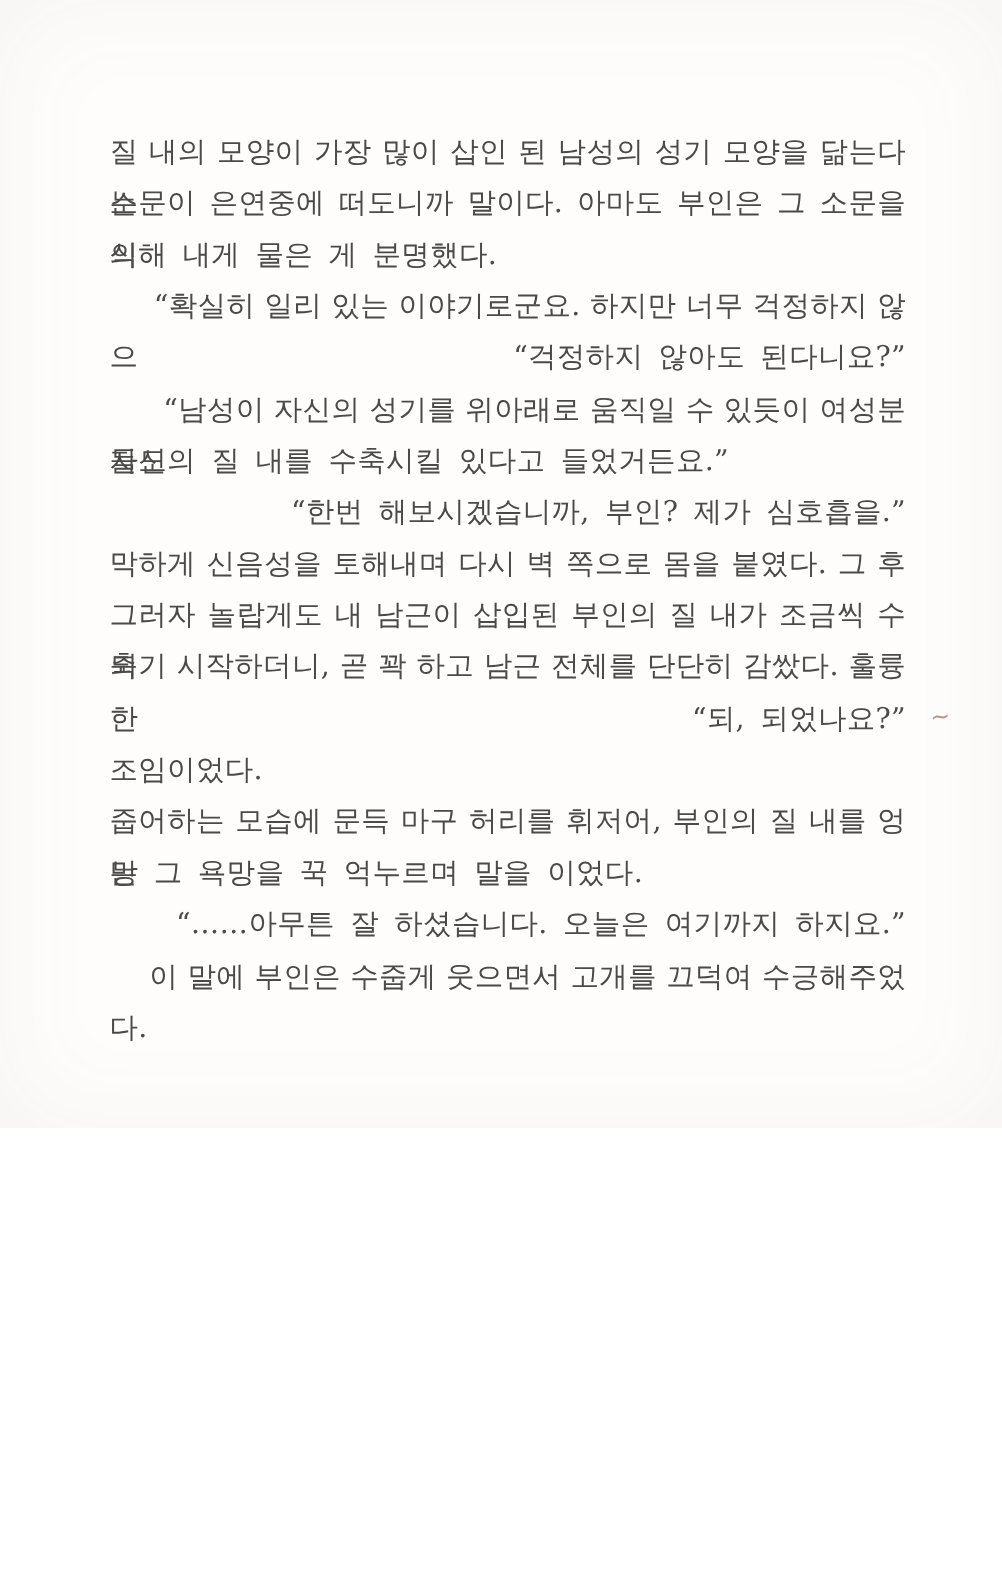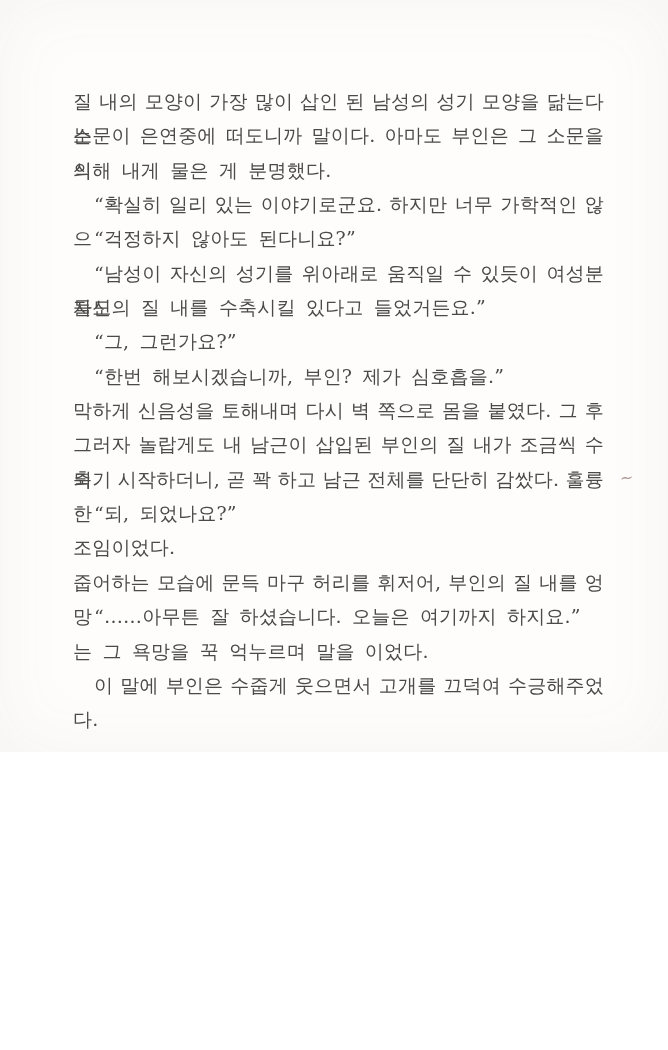--- a/index.html
+++ b/index.html
@@ -31,20 +31,21 @@
     text-align: left;
     word-spacing: 4px;
   }
   .line.justify {
     text-align: justify;
     text-align-last: justify;
     word-spacing: normal;
   }
   .line.indent {
     text-indent: 21px;
+    text-align: right;
   }
   .footer {
     position: absolute;
     left: 79px;
     top: 1001px;
     font-size: 17.5px;
     line-height: 26px;
     color: #737373;
     letter-spacing: 1px;
   }
@@ -73,34 +74,33 @@
 </style>
 </head>
 <body>
 
 <div class="page">
 
   <div class="text-block" id="text-block">
       <div class="line justify">질 내의 모양이 가장 많이 삽인 된 남성의 성기 모양을 닮는다는</div>
       <div class="line justify">소문이 은연중에 떠도니까 말이다. 아마도 부인은 그 소문을 의</div>
       <div class="line">식해 내게 물은 게 분명했다.</div>
-      <div class="line justify indent">“확실히 일리 있는 이야기로군요. 하지만 너무 가학적인 않으</div>
+      <div class="line justify indent">“확실히 일리 있는 이야기로군요. 하지만 너무 걱정하지 않으</div>
       <div class="line indent">“걱정하지 않아도 된다니요?”</div>
       <div class="line justify indent">“남성이 자신의 성기를 위아래로 움직일 수 있듯이 여성분들도</div>
       <div class="line">자신의 질 내를 수축시킬 있다고 들었거든요.”</div>
-      <div class="line indent">“그, 그런가요?”</div>
       <div class="line indent">“한번 해보시겠습니까, 부인? 제가 심호흡을.”</div>
       <div class="line justify">막하게 신음성을 토해내며 다시 벽 쪽으로 몸을 붙였다. 그 후</div>
       <div class="line justify">그러자 놀랍게도 내 남근이 삽입된 부인의 질 내가 조금씩 수축</div>
       <div class="line justify">되기 시작하더니, 곧 꽉 하고 남근 전체를 단단히 감쌌다. 훌륭한</div>
       <div class="line indent">“되, 되었나요?”</div>
       <div class="line">조임이었다.</div>
       <div class="line justify">줍어하는 모습에 문득 마구 허리를 휘저어, 부인의 질 내를 엉망</div>
+      <div class="line">는 그 욕망을 꾹 억누르며 말을 이었다.</div>
       <div class="line indent">“……아무튼 잘 하셨습니다. 오늘은 여기까지 하지요.”</div>
-      <div class="line">는 그 욕망을 꾹 억누르며 말을 이었다.</div>
       <div class="line justify indent">이 말에 부인은 수줍게 웃으면서 고개를 끄덕여 수긍해주었다.</div>
     </div>
 
   <div class="artifact">~</div>
 
   <div class="footer">
     <span class="pagenum">152</span>
     <span class="dot">·</span>
     <span class="title">부인함락 上</span>
   </div>

